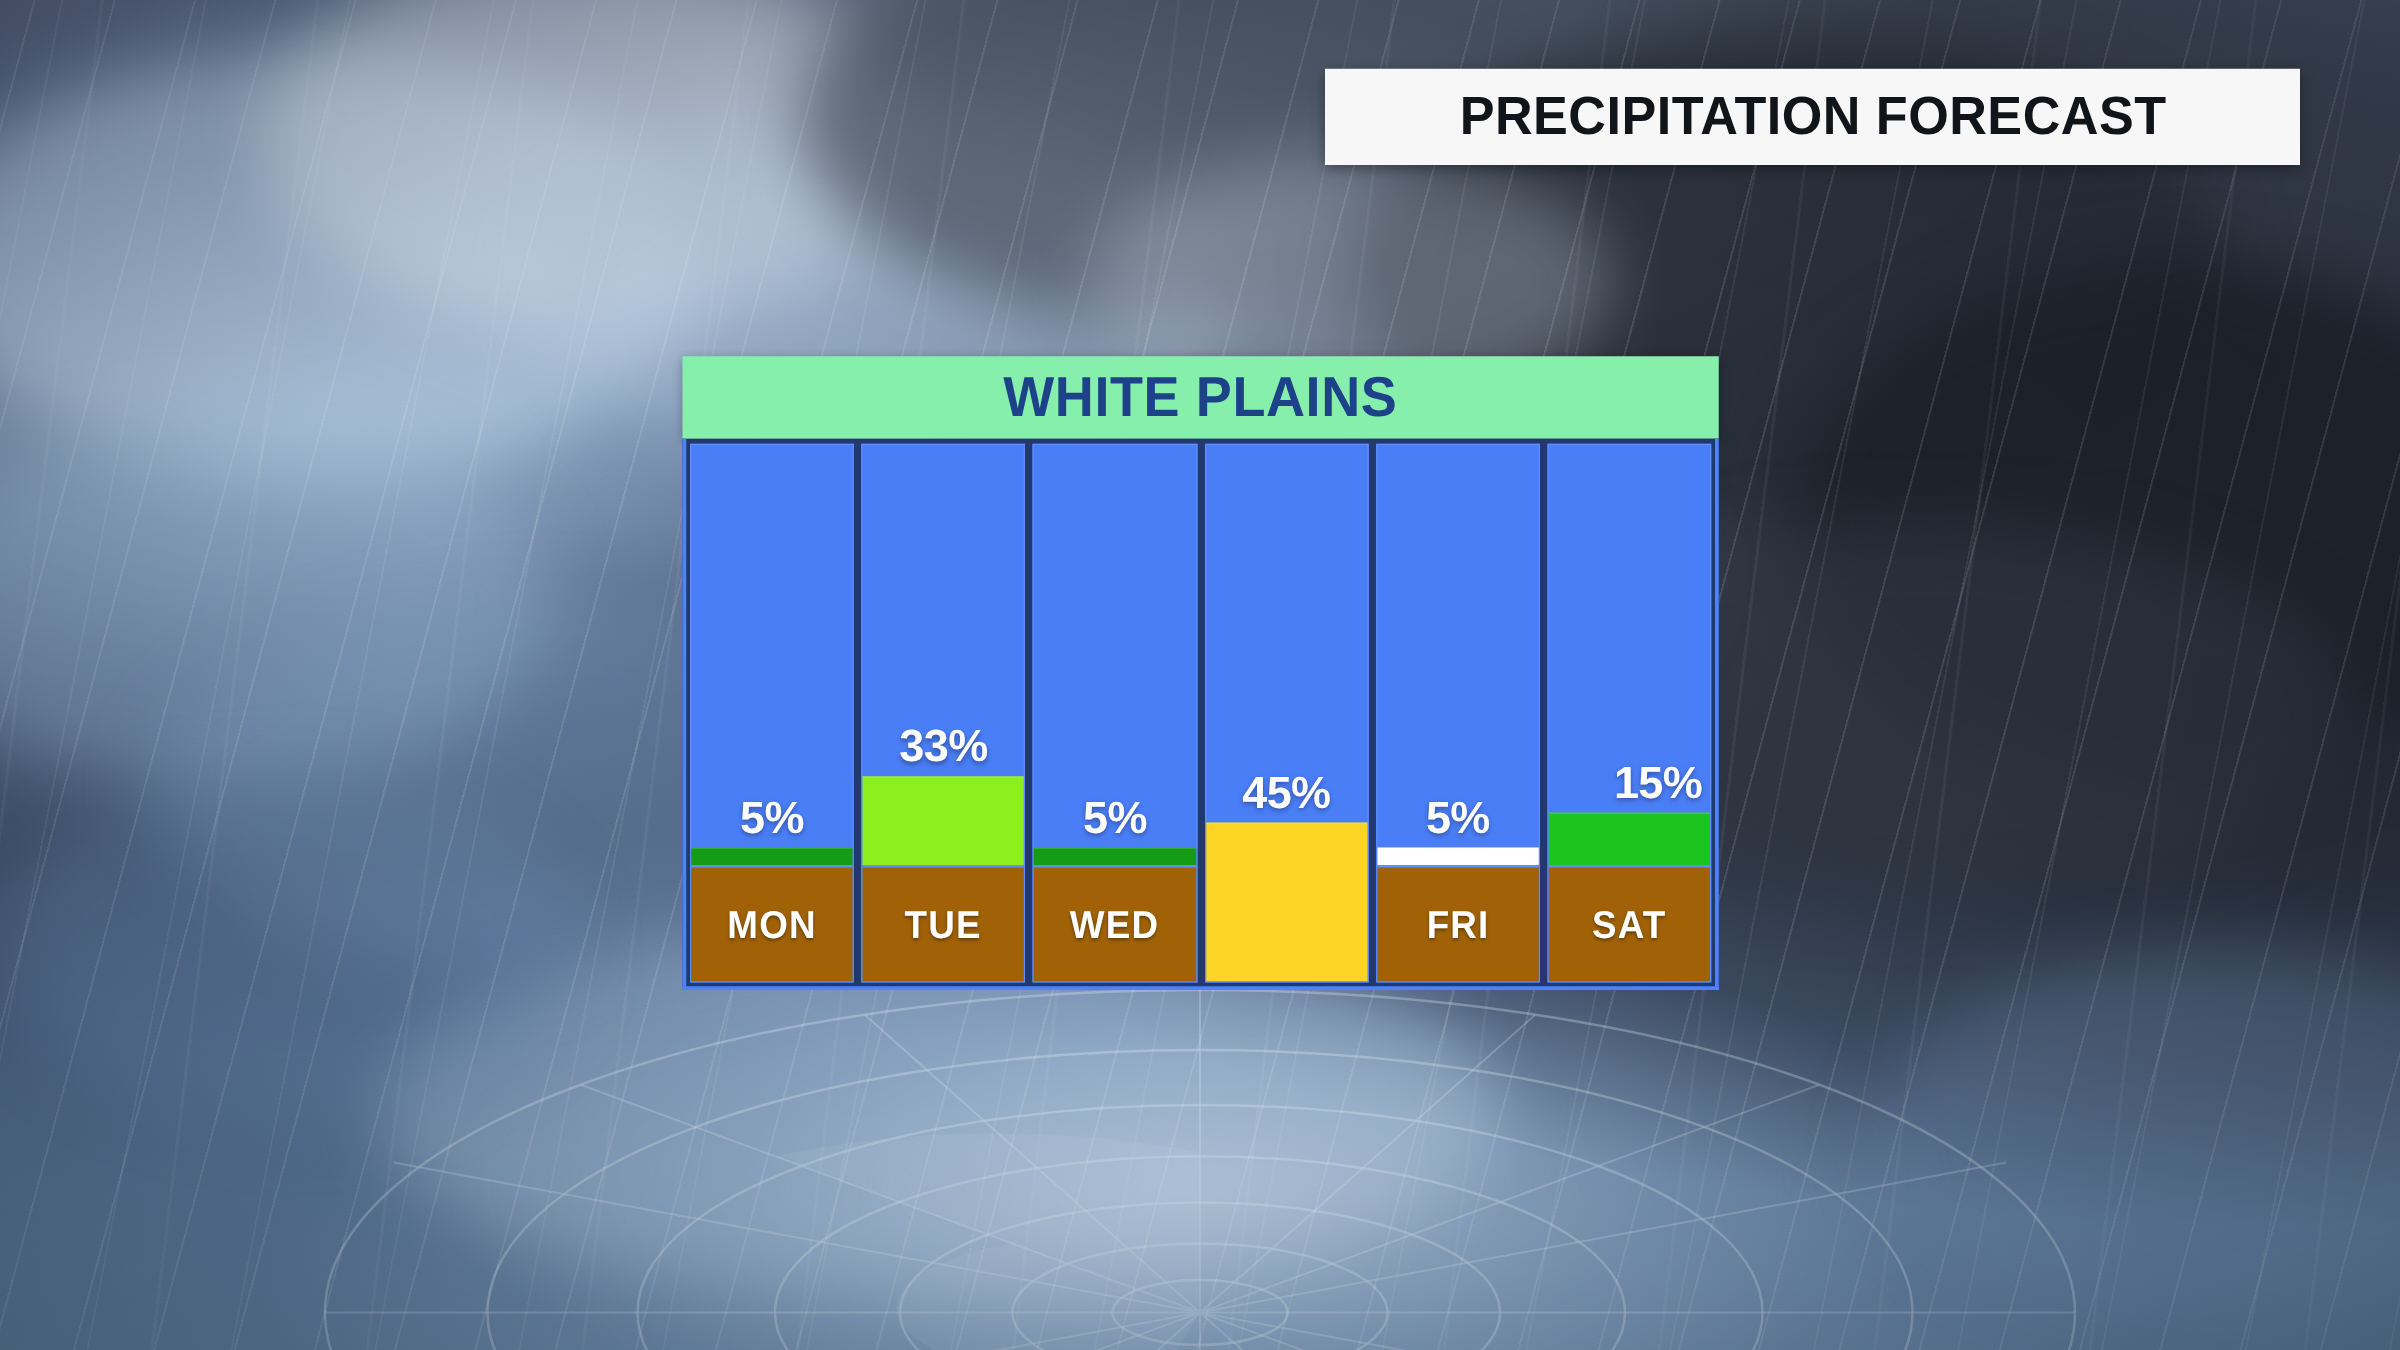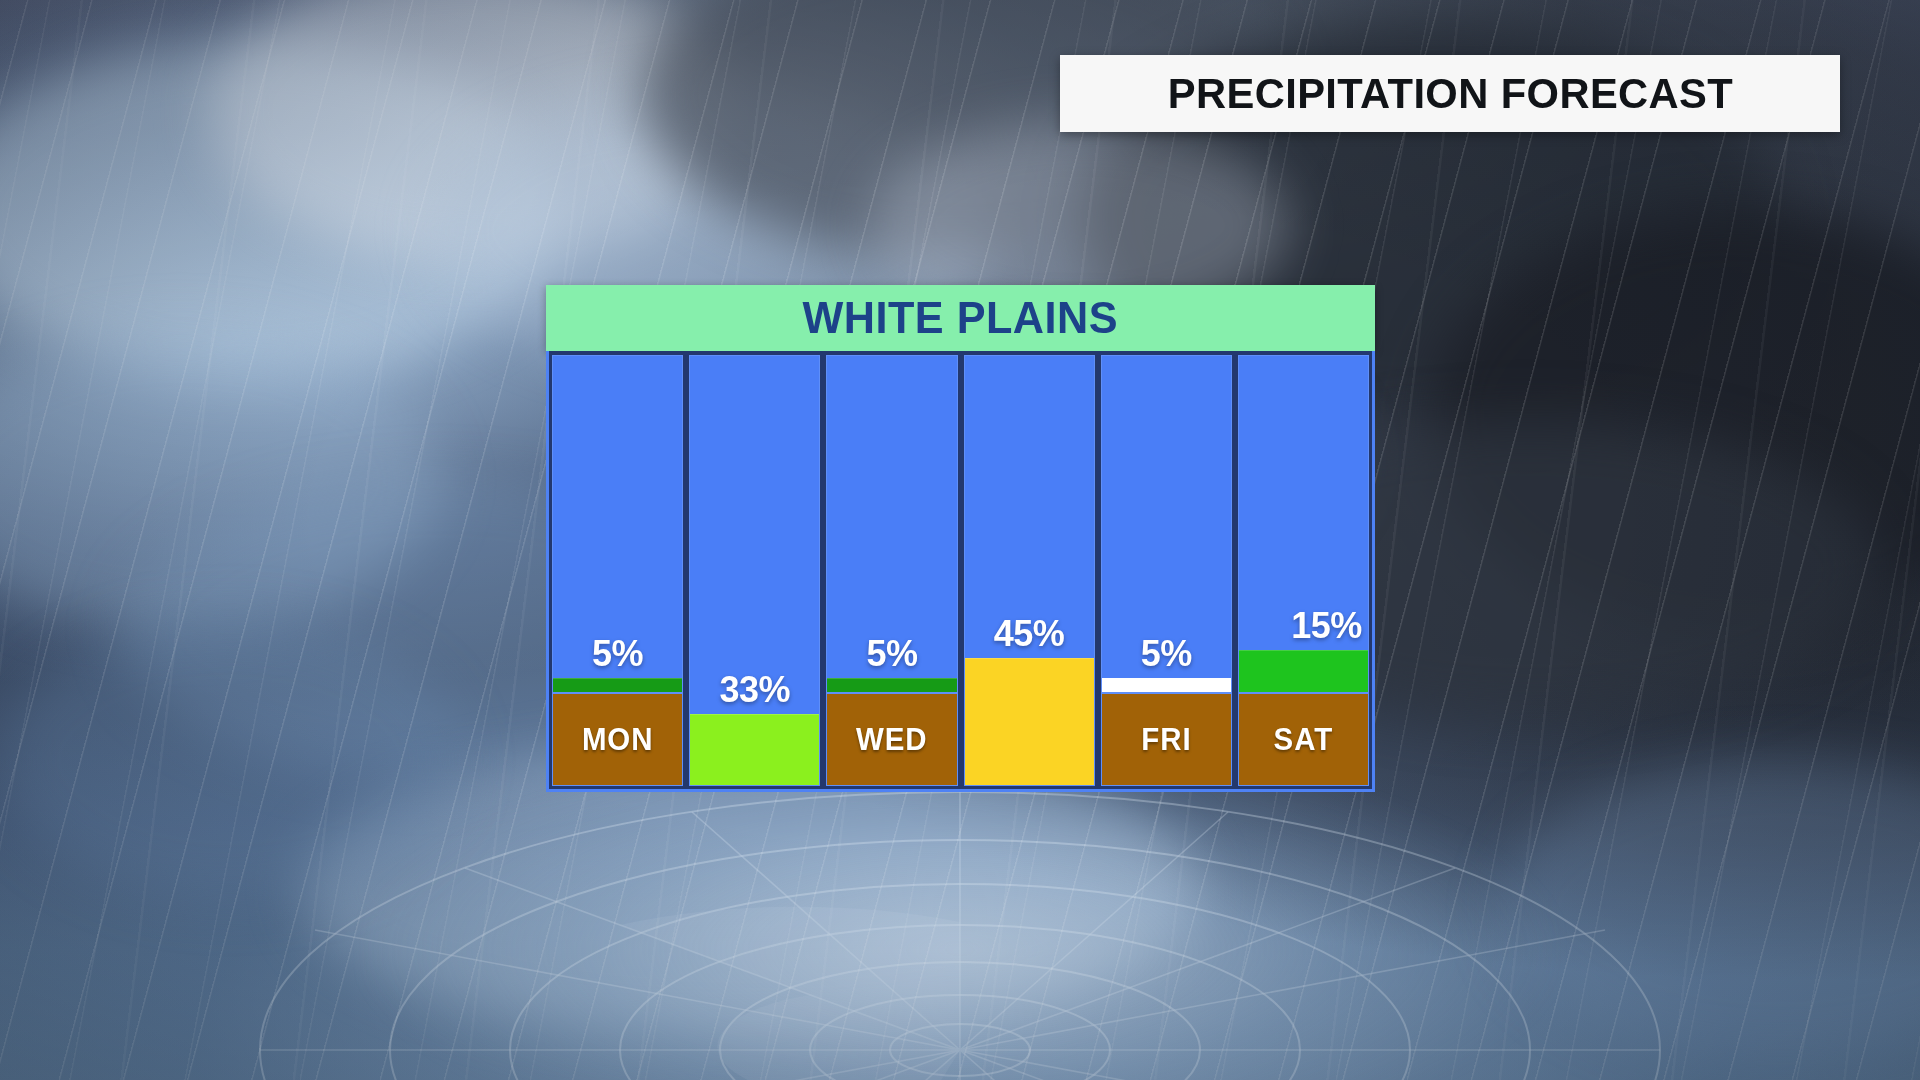--- a/index.html
+++ b/index.html
@@ -290,20 +290,23 @@
         </div>
         <div class="day-band">
           <span class="day-name">MON</span>
         </div>
       </div>
       <div class="day-col">
         <div class="plot">
           <div class="pct-label" style="bottom: 77px;">33%</div>
           <div class="bar" style="height: 71px; background: rgb(139, 240, 30);"></div>
         </div>
+        <div class="day-band">
+          <span class="day-name">TUE</span>
+        </div>
       </div>
       <div class="day-col">
         <div class="plot">
           <div class="pct-label" style="bottom: 20px;">5%</div>
           <div class="bar" style="height: 14px; background: rgb(22, 155, 22);"></div>
         </div>
         <div class="day-band">
           <span class="day-name">WED</span>
         </div>
       </div>

